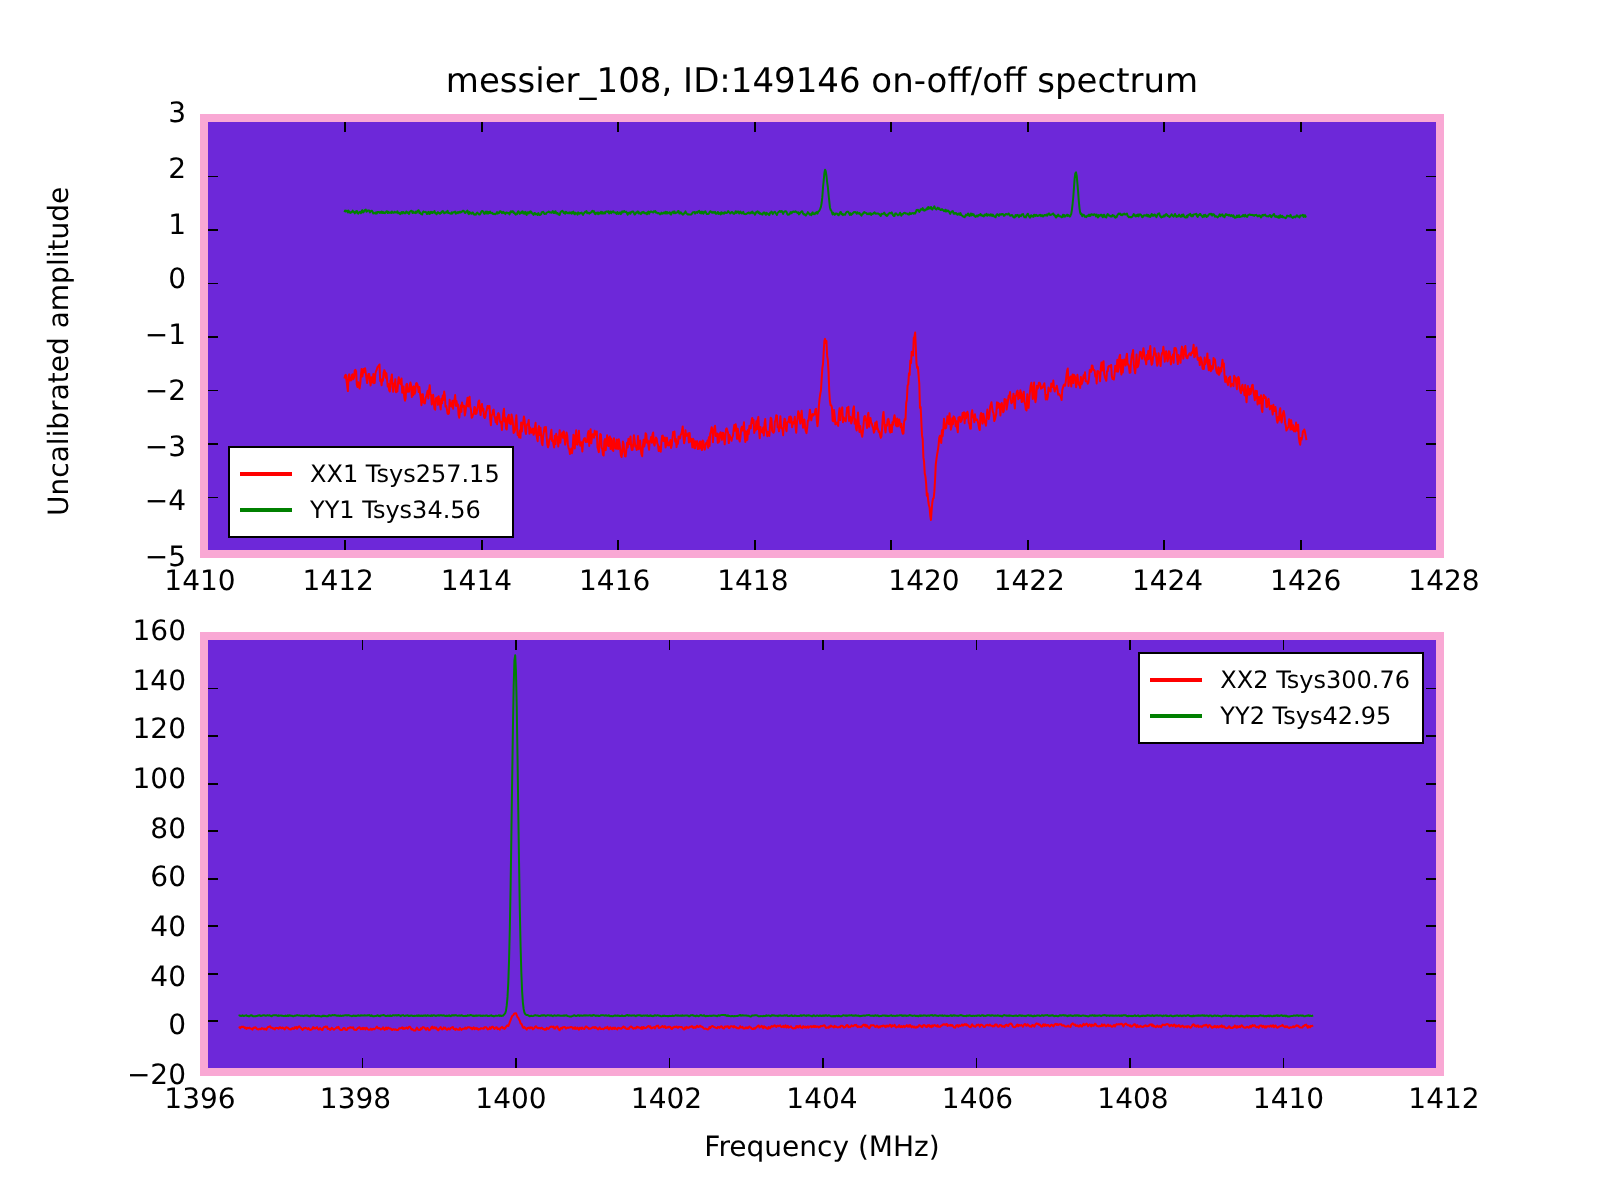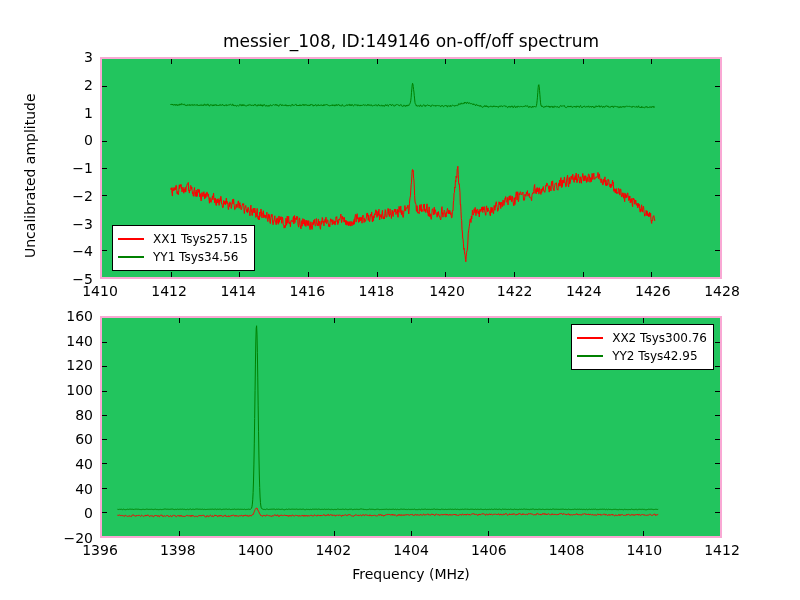--- a/index.html
+++ b/index.html
@@ -16,22 +16,22 @@
   }
   #figure {
     position: relative;
     width: 800px;
     height: 484px;
     background: #ffffff;
   }
   .axes {
     position: absolute;
     box-sizing: border-box;
-    border: 2px solid #f9a8d4;
-    background: #22c55e;
+    border: 4px solid #f9a8d4;
+    background: #6d28d9;
     overflow: hidden;
   }
   #axes-top {
     left: 100px;
     top: 57px;
     width: 622px;
     height: 222px;
   }
   #axes-bottom {
     left: 100px;
@@ -239,21 +239,21 @@
       <div class="tick-label ytick-label" style="left: 93px; top: 168px;">−1</div>
       <div class="tick-label ytick-label" style="left: 93px; top: 140.25px;">0</div>
       <div class="tick-label ytick-label" style="left: 93px; top: 112.5px;">1</div>
       <div class="tick-label ytick-label" style="left: 93px; top: 84.75px;">2</div>
       <div class="tick-label ytick-label" style="left: 93px; top: 57px;">3</div>
       <div class="tick-label xtick-label" style="left: 100px; top: 283px;">1410</div>
       <div class="tick-label xtick-label" style="left: 169.111px; top: 283px;">1412</div>
       <div class="tick-label xtick-label" style="left: 238.222px; top: 283px;">1414</div>
       <div class="tick-label xtick-label" style="left: 307.333px; top: 283px;">1416</div>
       <div class="tick-label xtick-label" style="left: 376.444px; top: 283px;">1418</div>
-      <div class="tick-label xtick-label" style="left: 447px; top: 283px;">1420</div>
+      <div class="tick-label xtick-label" style="left: 462px; top: 283px;">1420</div>
       <div class="tick-label xtick-label" style="left: 514.667px; top: 283px;">1422</div>
       <div class="tick-label xtick-label" style="left: 583.778px; top: 283px; text-align: center;">1424</div>
       <div class="tick-label xtick-label" style="left: 652.889px; top: 283px;">1426</div>
       <div class="tick-label xtick-label" style="left: 722px; top: 283px;">1428</div>
       <div class="tick-label ytick-label" style="left: 93px; top: 538px;">−20</div>
       <div class="tick-label ytick-label" style="left: 93px; top: 513.333px;">0</div>
       <div class="tick-label ytick-label" style="left: 93px; top: 488.667px;">40</div>
       <div class="tick-label ytick-label" style="left: 93px; top: 464px;">40</div>
       <div class="tick-label ytick-label" style="left: 93px; top: 439.333px;">60</div>
       <div class="tick-label ytick-label" style="left: 93px; top: 414.667px;">80</div>

